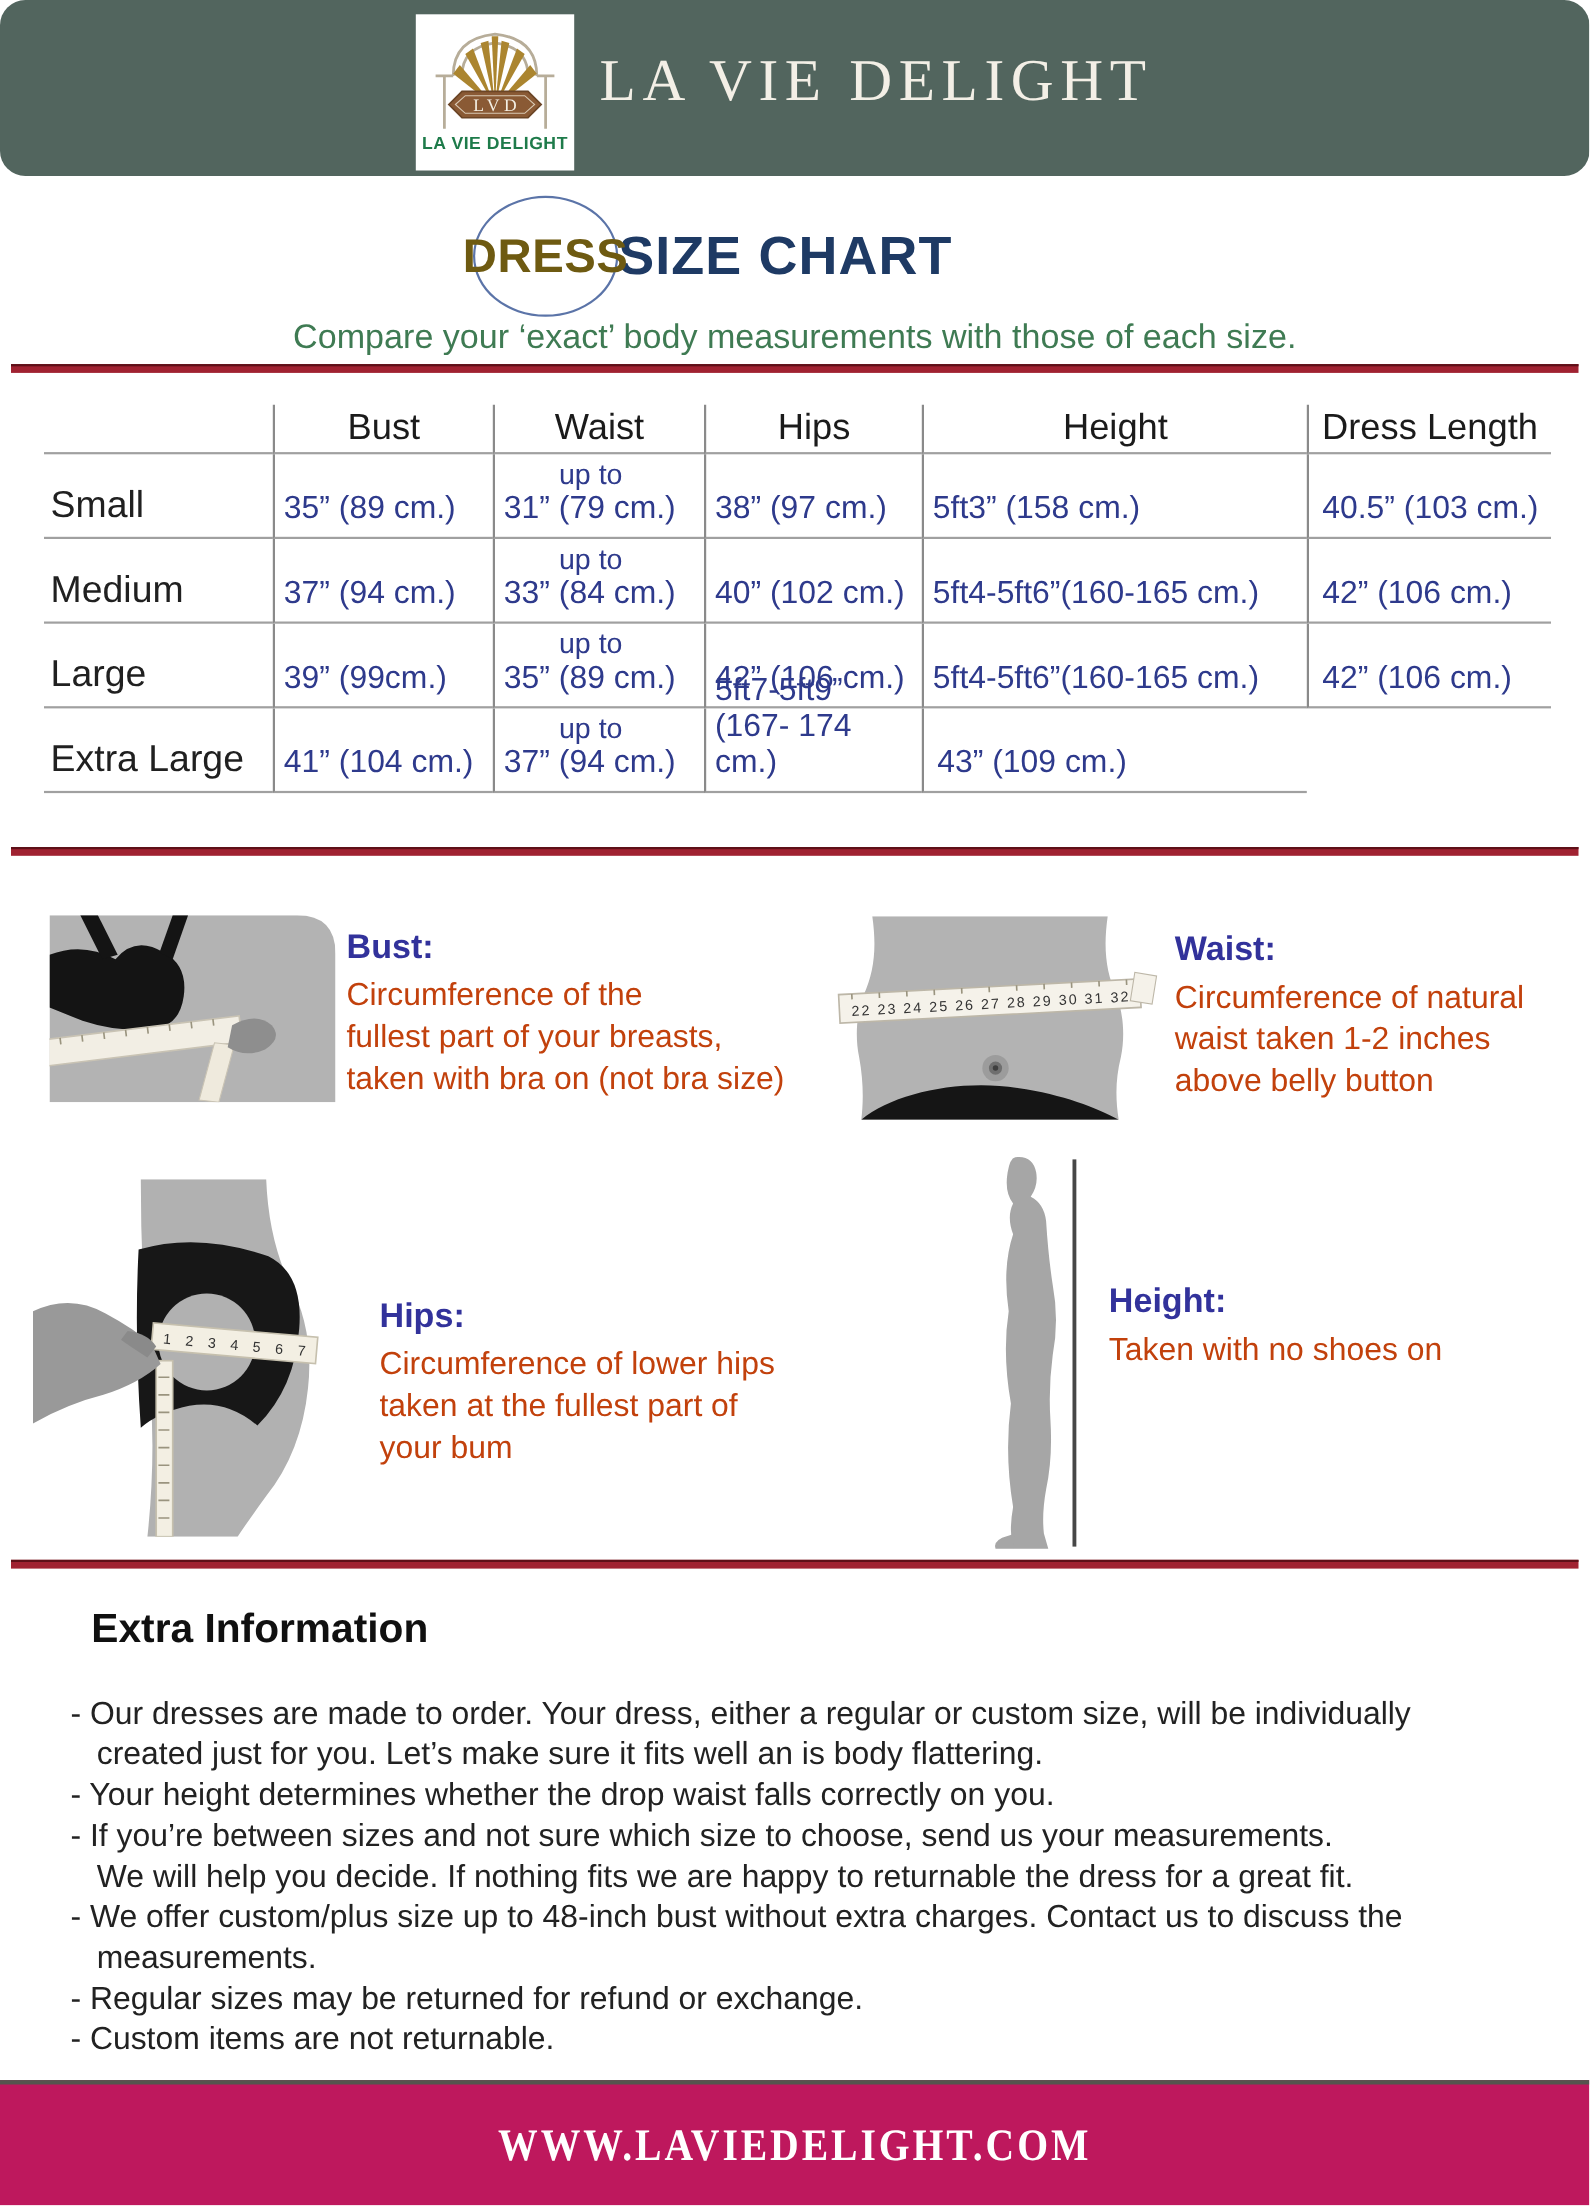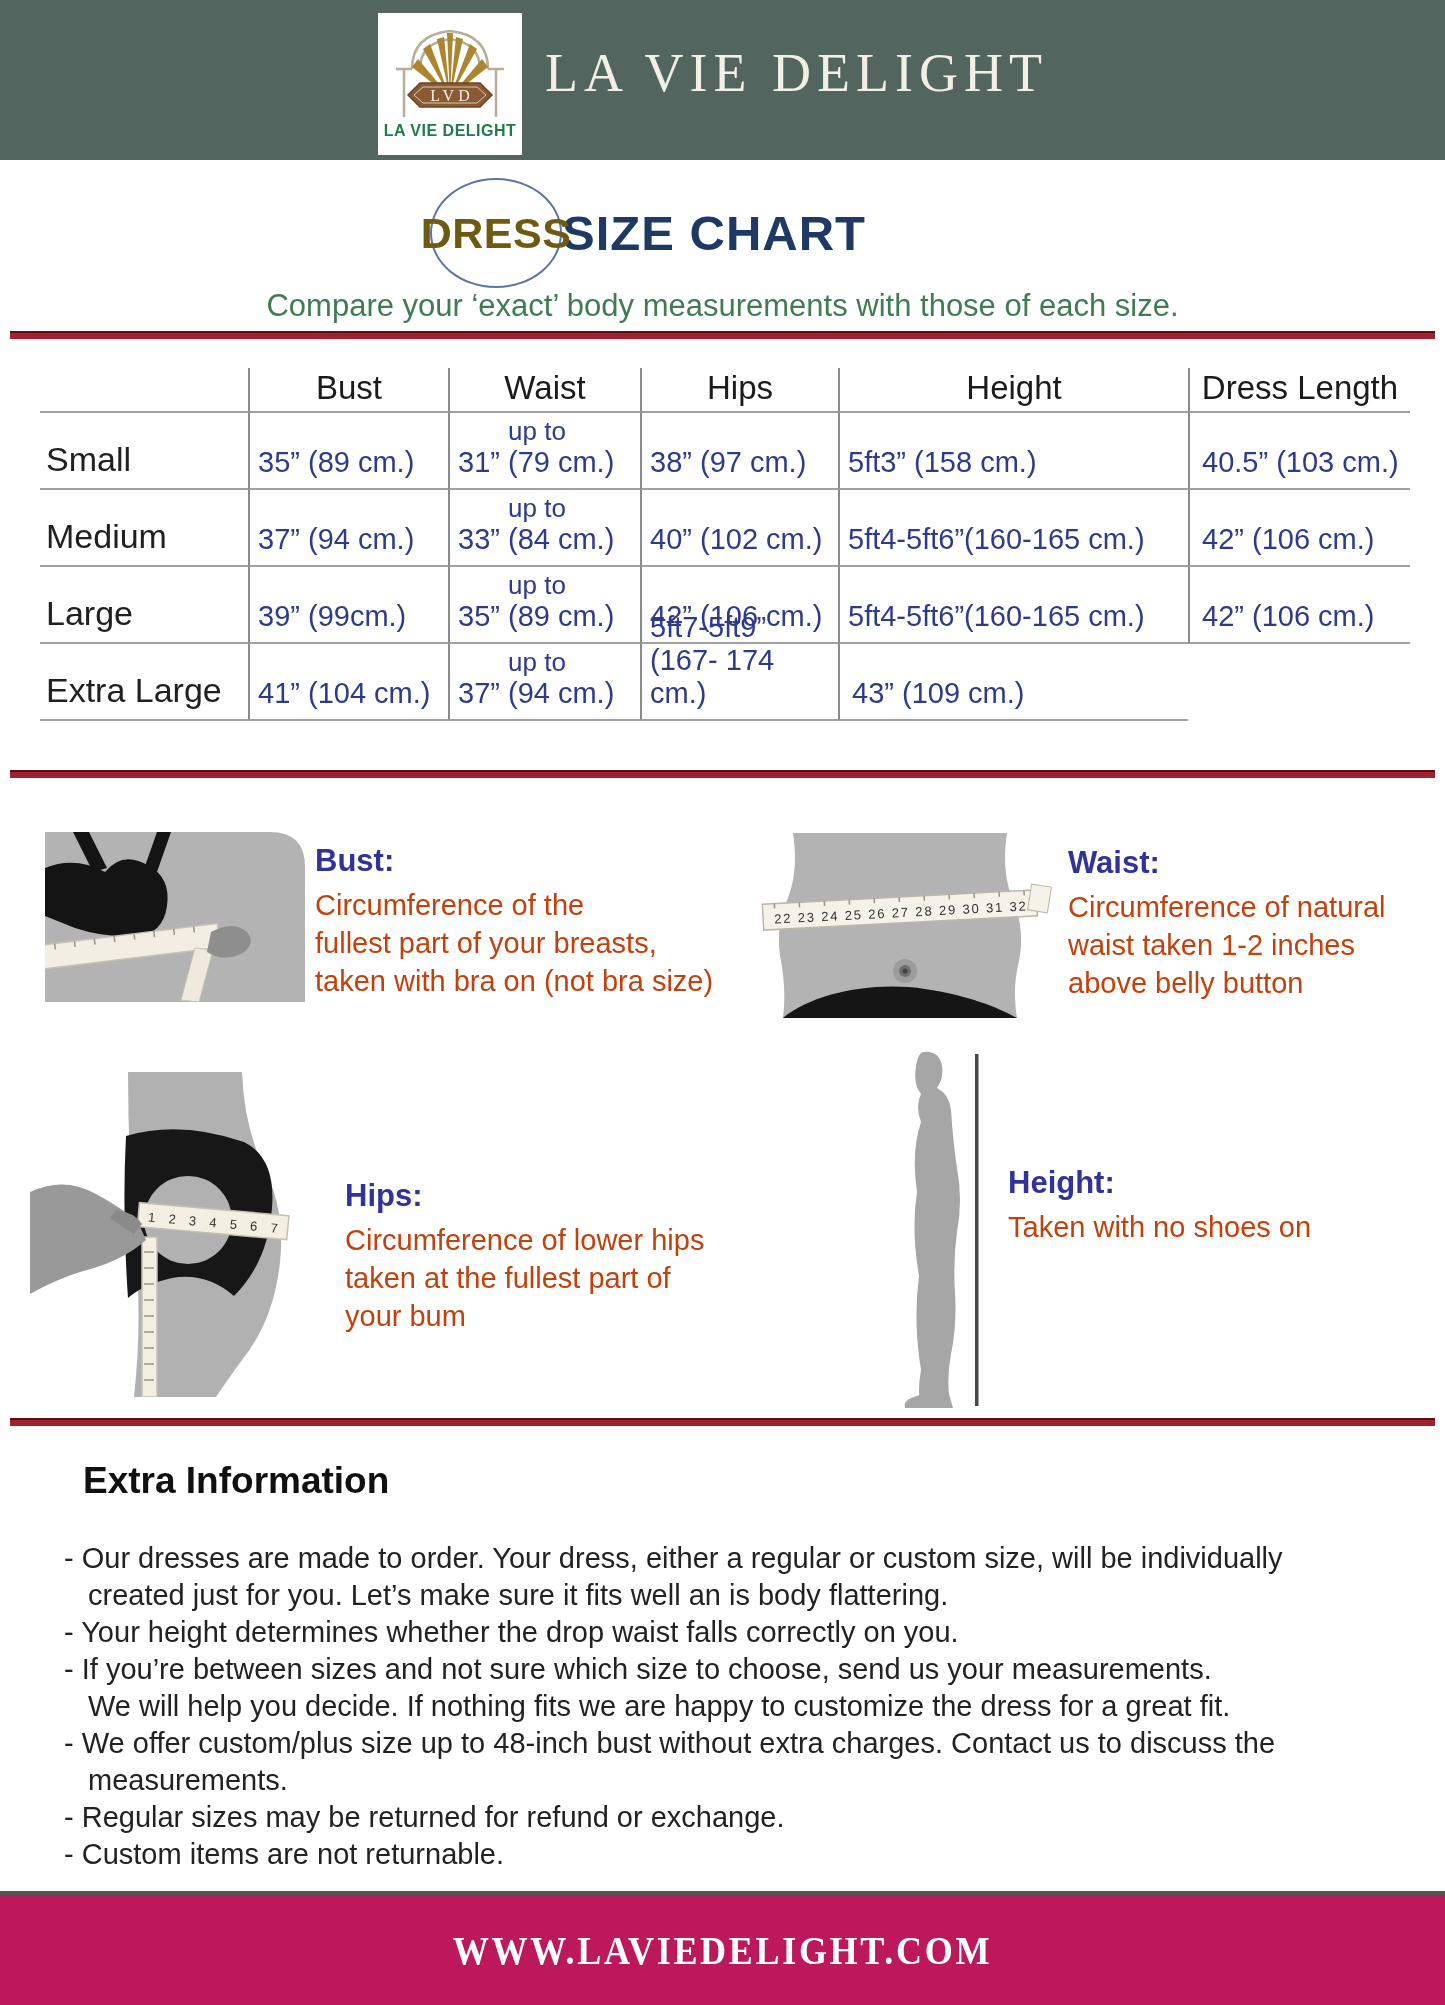--- a/index.html
+++ b/index.html
@@ -1,20 +1,20 @@
 <!DOCTYPE html>
 <html><head>
 <meta charset="utf-8">
 <style>
   html,body{margin:0;padding:0;background:#ffffff;}
   .page{position:relative;width:1445px;height:2005px;background:#ffffff;overflow:hidden;
         font-family:"Liberation Sans",sans-serif;}
 
   
-  .header-band{position:absolute;left:0;top:0;right:0;height:160px;background:#52655e;}
+  .header-band{position:absolute;left:0;top:0;right:0;height:160px;background:#52655e;border-radius:23px;}
   .logo-box{position:absolute;left:378px;top:13px;width:144px;height:142px;background:#ffffff;
             display:flex;flex-direction:column;align-items:center;justify-content:flex-start;}
   .logo-name{color:#1e7b4a;font-weight:bold;font-size:16px;letter-spacing:0.5px;margin-top:1px;white-space:nowrap;}
   .header-title{position:absolute;left:545px;top:42px;color:#f3efe6;font-family:"Liberation Serif",serif;
                 font-size:54px;letter-spacing:6px;white-space:nowrap;}
 
   
   .title-row{position:absolute;left:430px;top:178px;height:110px;display:flex;align-items:center;}
   .dress-badge{position:relative;width:132px;height:110px;display:flex;align-items:center;justify-content:center;}
   .badge-ellipse{position:absolute;left:0;top:0;right:0;bottom:0;border:2px solid #5b74a8;border-radius:50%;}
@@ -244,21 +244,21 @@
   </div>
 
   <div class="rule rule3"></div>
 
   <div class="extra-heading">Extra Information</div>
   <div class="bullets">
     <div>- Our dresses are made to order. Your dress, either a regular or custom size, will be individually</div>
     <div class="cont">created just for you. Let’s make sure it fits well an is body flattering.</div>
     <div>- Your height determines whether the drop waist falls correctly on you.</div>
     <div>- If you’re between sizes and not sure which size to choose, send us your measurements.</div>
-    <div class="cont">We will help you decide. If nothing fits we are happy to customize the dress for a great fit.</div>
+    <div class="cont">We will help you decide. If nothing fits we are happy to returnable the dress for a great fit.</div>
     <div>- We offer custom/plus size up to 48-inch bust without extra charges. Contact us to discuss the</div>
     <div class="cont">measurements.</div>
     <div>- Regular sizes may be returned for refund or exchange.</div>
     <div>- Custom items are not returnable.</div>
   </div>
 
   <div class="footer">
     <div class="footer-text">WWW.LAVIEDELIGHT.COM</div>
   </div>
 

